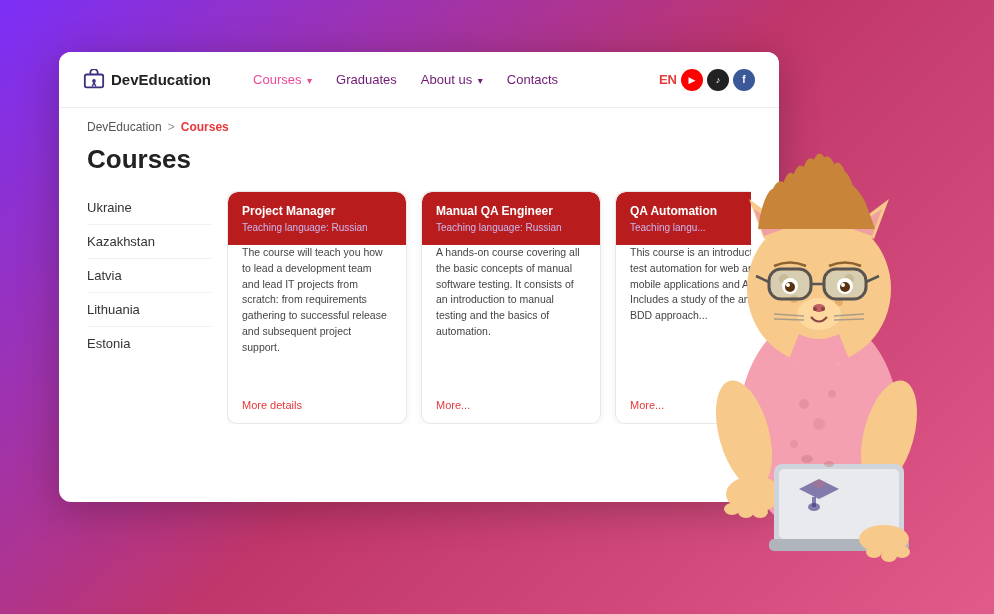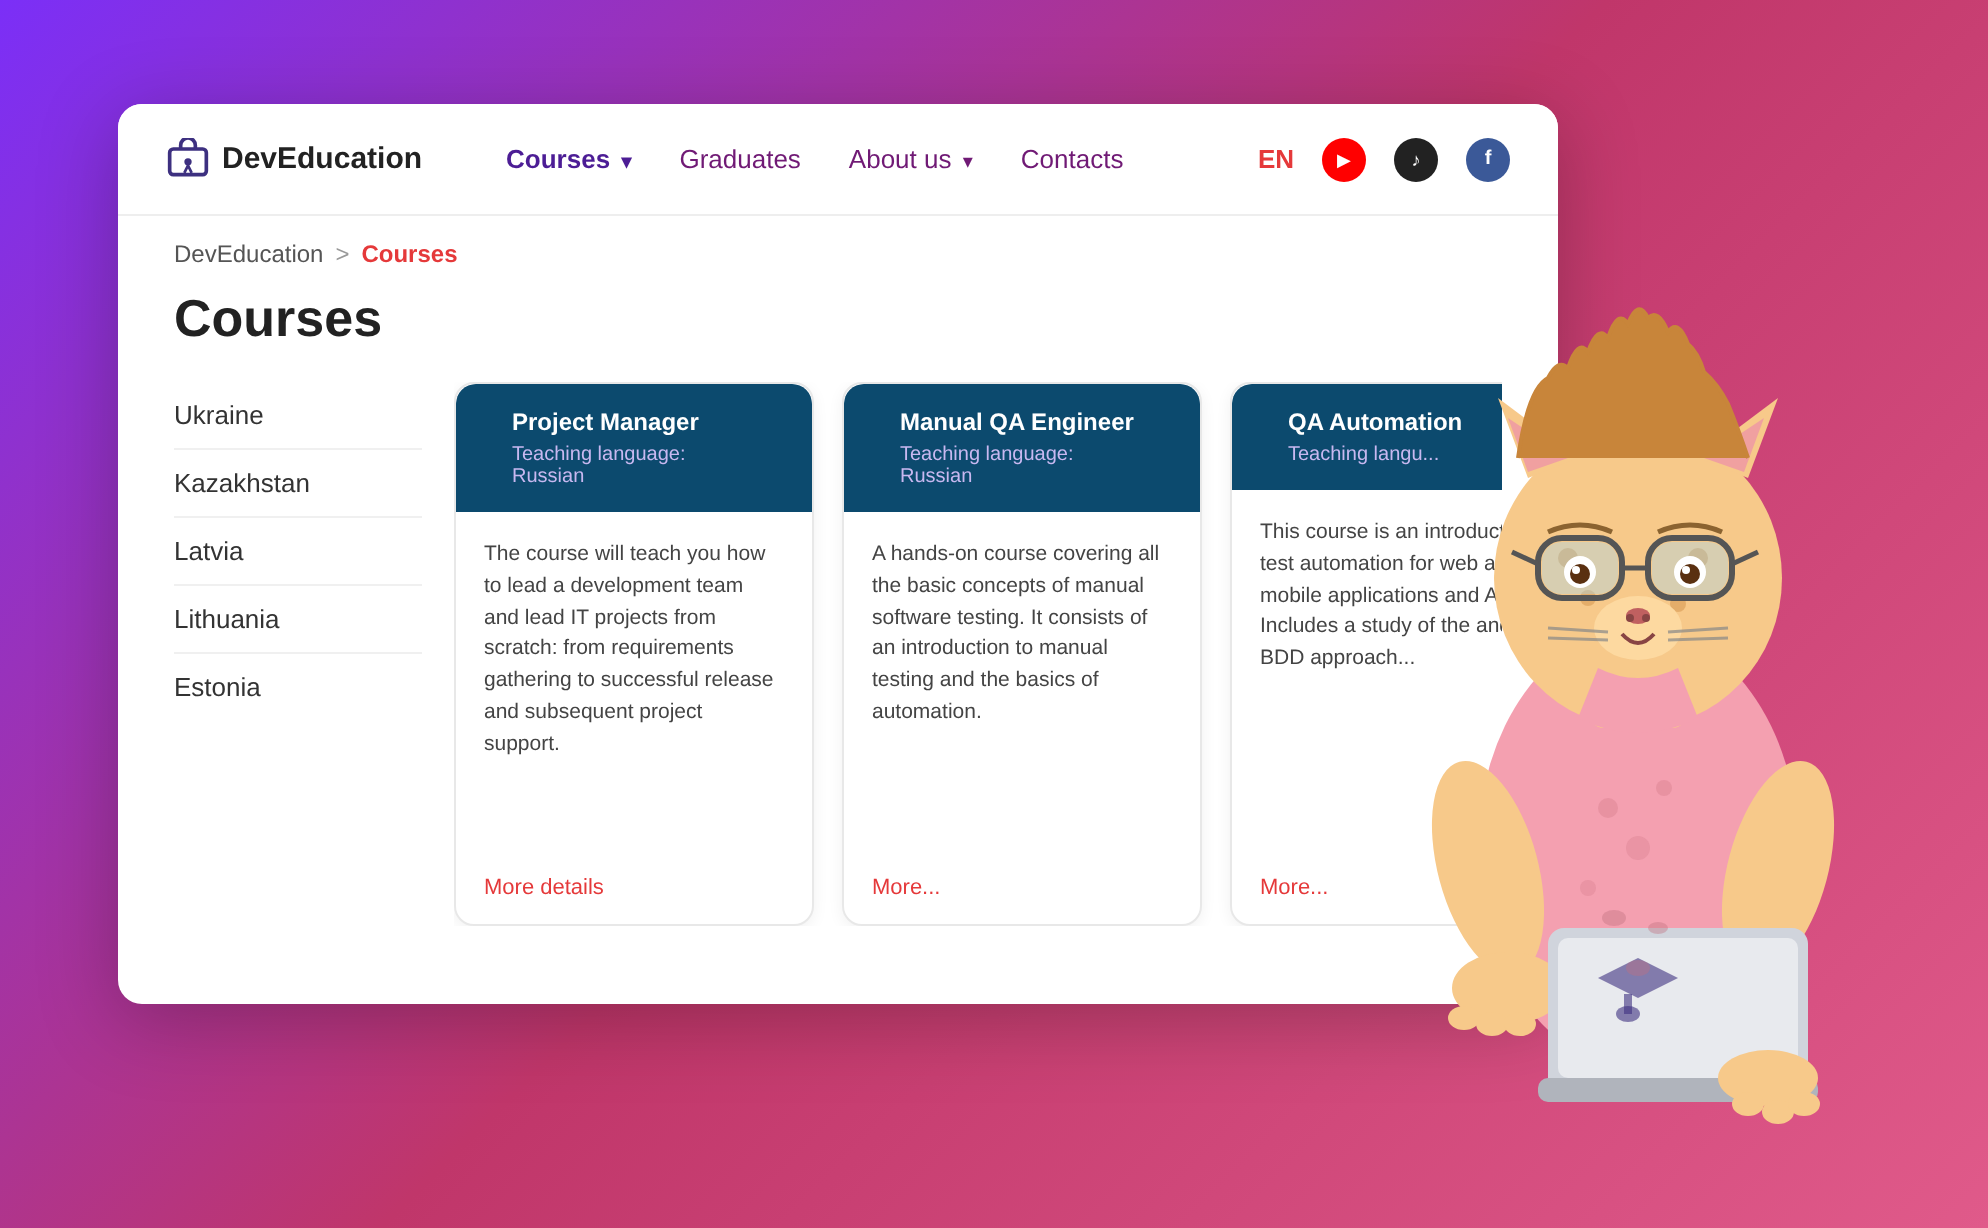--- a/index.html
+++ b/index.html
@@ -63,33 +63,33 @@
 
     .nav-link {
       padding: 4px 10px;
       font-size: 13px;
       color: #701a75;
       cursor: pointer;
       white-space: nowrap;
     }
 
     .nav-link.active {
-      color: #4c1d95;
-      font-weight: 700;
+      color: #ec4899;
+      font-weight: 400;
     }
 
     .nav-link .chevron {
       font-size: 10px;
       margin-left: 2px;
     }
 
     .nav-right {
       display: flex;
       align-items: center;
-      gap: 14px;
+      gap: 4px;
       margin-left: auto;
       text-align: right;
     }
 
     .lang-btn {
       color: #e5393a;
       font-weight: 700;
       font-size: 13px;
       cursor: pointer;
     }
@@ -178,39 +178,39 @@
       padding: 0;
       width: 180px;
       flex-shrink: 0;
       display: flex;
       flex-direction: column;
       overflow: hidden;
       box-shadow: 0 2px 8px rgba(0,0,0,0.06);
     }
 
     .card-header {
-      background: #0c4a6e;
-      padding: 12px 28px;
+      background: #b91c1c;
+      padding: 12px 14px;
       border-radius: 10px 10px 0 0;
     }
 
     .card-title {
       color: #fff;
       font-size: 12px;
       font-weight: 700;
       margin-bottom: 4px;
     }
 
     .card-subtitle {
       color: #c8b8f0;
       font-size: 10px;
     }
 
     .card-body {
-      padding: 14px 14px;
+      padding: 0 14px;
       flex: 1;
     }
 
     .card-description {
       font-size: 10.5px;
       color: #444;
       line-height: 1.5;
     }
 
     .card-link {

